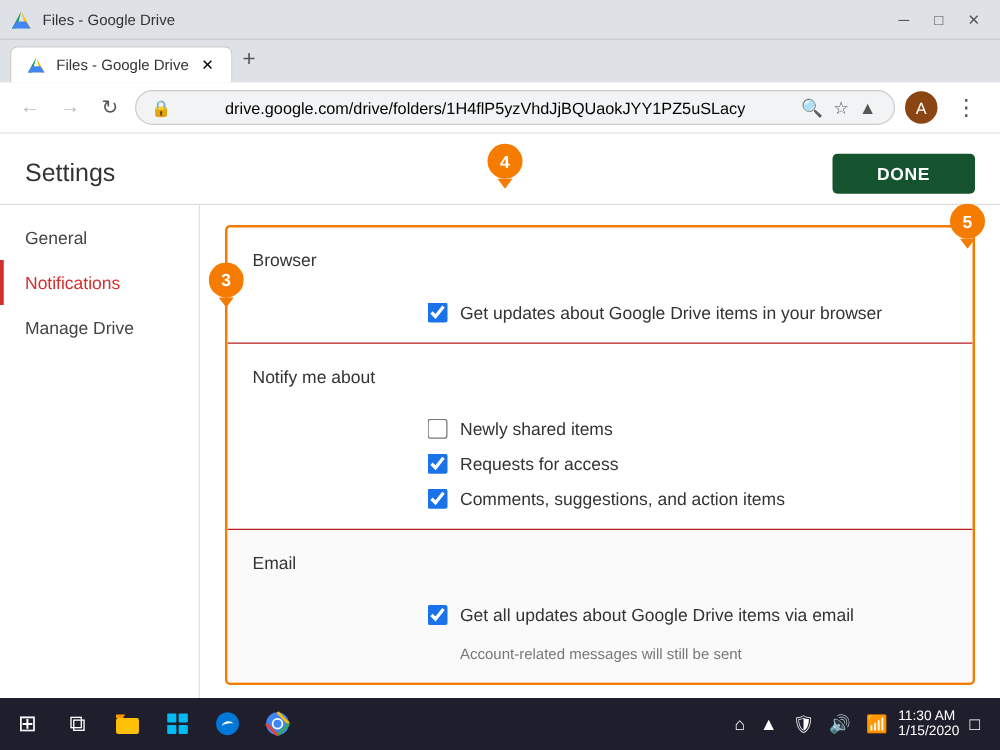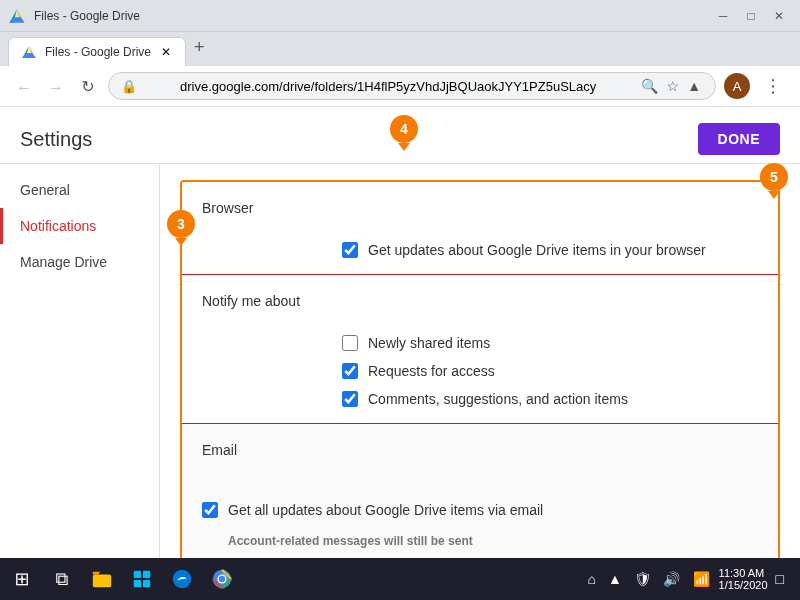--- a/index.html
+++ b/index.html
@@ -105,24 +105,24 @@
 
     .settings-header {
       padding: 16px 20px 8px 20px;
       display: flex;
       align-items: center;
       justify-content: space-between;
       border-bottom: 1px solid #e0e0e0;
     }
     .settings-title { font-size: 20px; font-weight: 400; color: #333; }
     .done-btn {
-      background: #6d28d9;
+      background: #14532d;
       color: white;
       border: none;
-      padding: 8px 20px;
+      padding: 8px 36px;
       border-radius: 4px;
       font-size: 14px;
       font-weight: bold;
       cursor: pointer;
       letter-spacing: 0.5px;
     }
 
     .settings-body {
       display: flex;
       flex: 1;
@@ -160,21 +160,21 @@
       border-radius: 4px;
       overflow: hidden;
     }
 
     .section {
       display: flex;
       padding: 16px 20px;
       align-items: flex-start;
       border-bottom: 1px solid #b91c1c;
     }
-    .section:last-child { border-bottom: none; flex-direction: column; }
+    .section:last-child { border-bottom: none; }
 
     .section-label {
       width: 140px;
       font-size: 14px;
       font-weight: 500;
       color: #333;
       flex-shrink: 0;
       padding-top: 2px;
     }
 
@@ -202,21 +202,20 @@
       color: #333;
     }
 
     .email-section { background: #fafafa; }
 
     .sub-text {
       font-size: 12px;
       color: #777;
       margin-top: 4px;
       margin-left: 26px;
-      font-weight: bold;
     }
 
     
     .taskbar {
       position: fixed;
       bottom: 0;
       left: 0;
       width: 800px;
       height: 42px;
       background: #1e1e2d;

